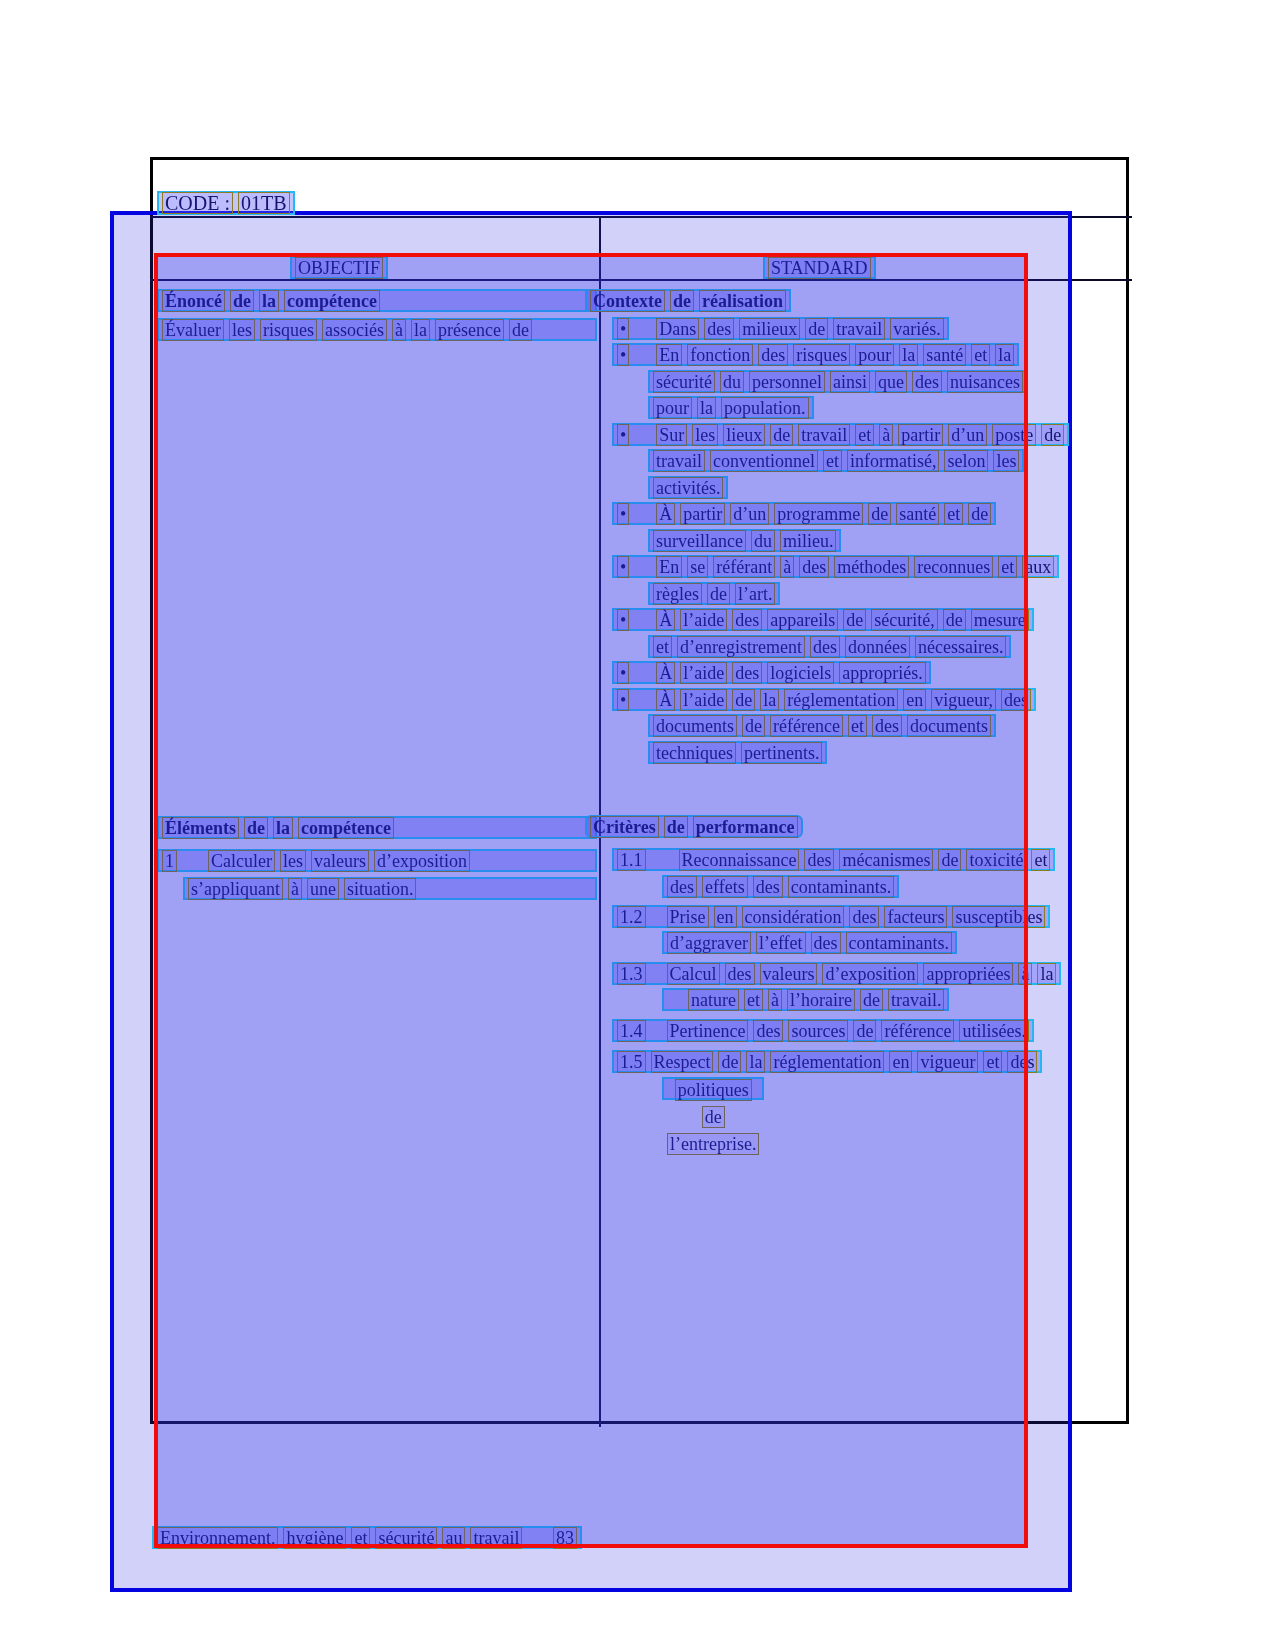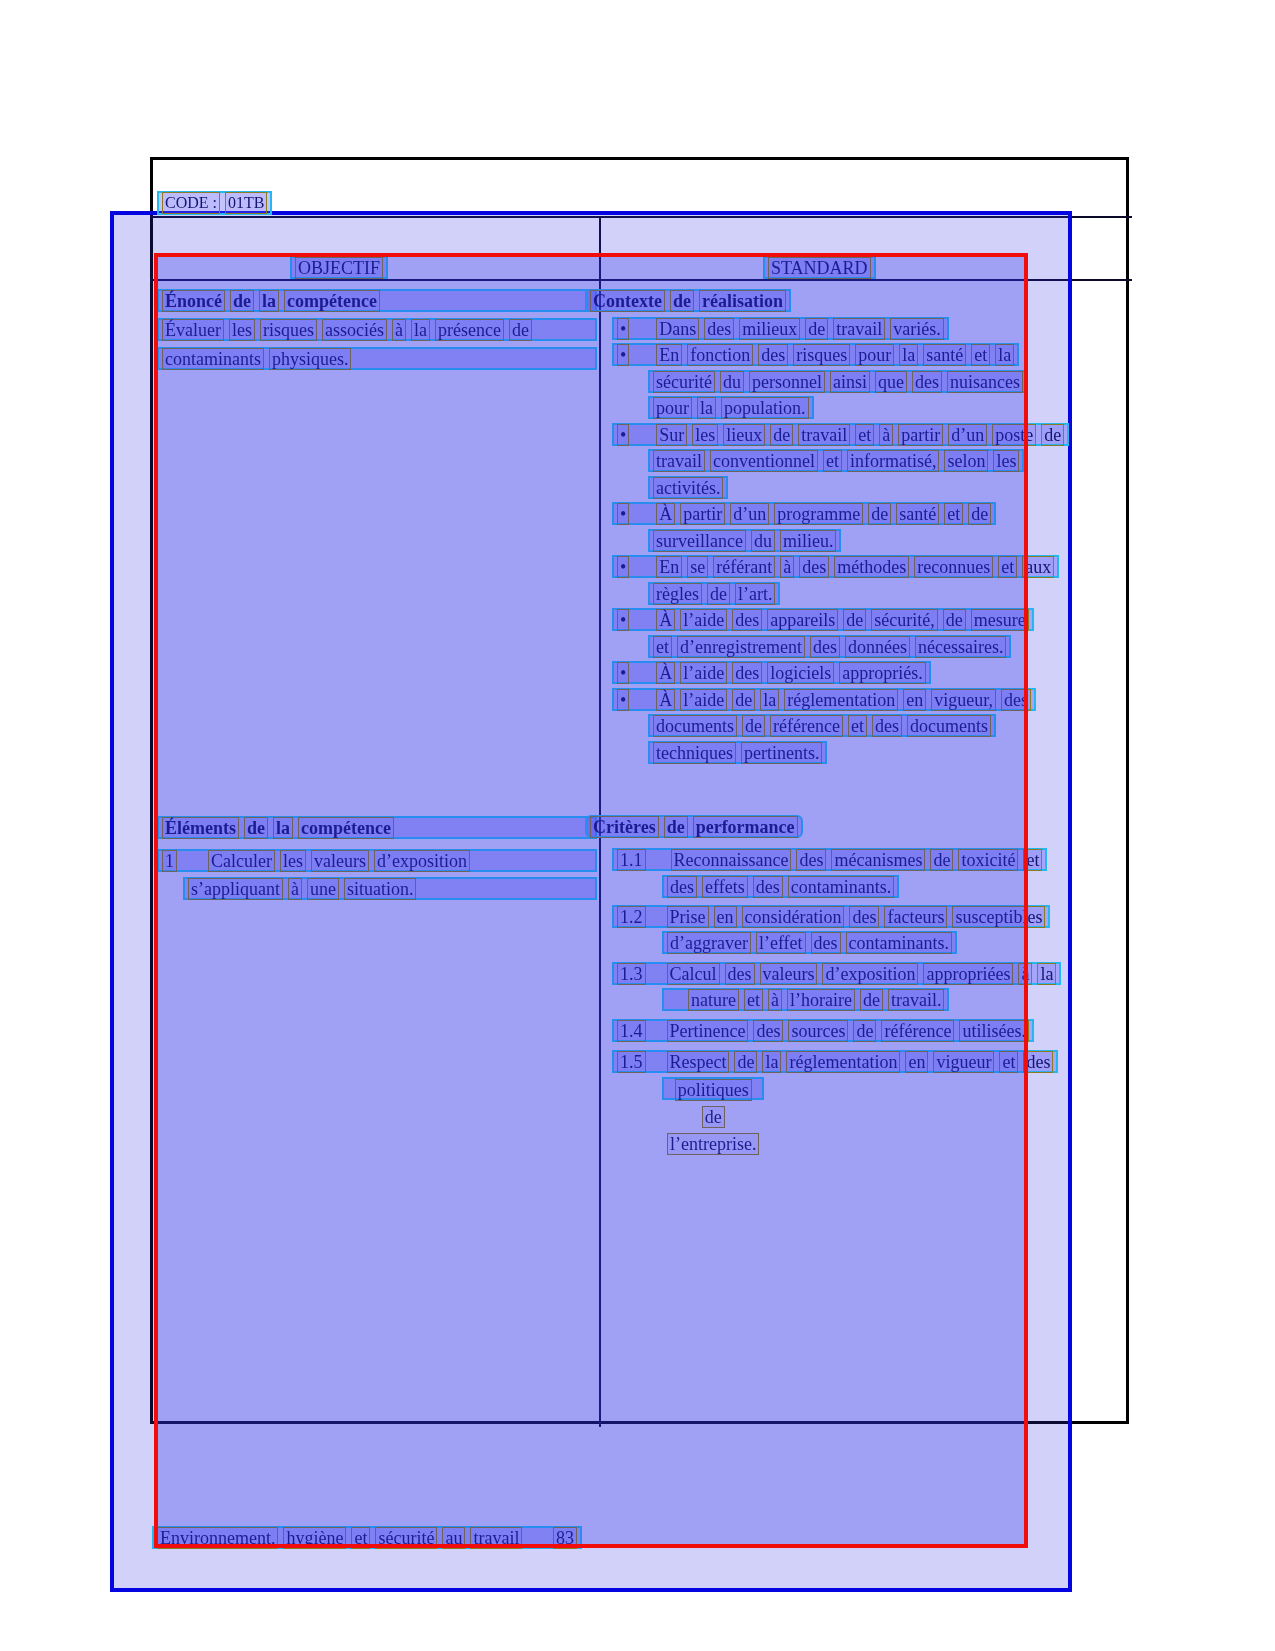--- a/index.html
+++ b/index.html
@@ -20,21 +20,21 @@
   .red-rect{position:absolute;left:154px;top:253px;width:874px;height:1295px;
     box-sizing:border-box;border:4px solid #f20d0d;background:rgba(47,47,232,0.30);z-index:4;}
   
   #text-layer{position:absolute;left:0;top:0;width:100%;height:100%;z-index:3;}
   .line{position:absolute;display:flex;align-items:center;gap:5px;height:23px;
     box-sizing:border-box;border:2px solid #24b7f2;background:rgba(72,72,248,0.32);
     padding:0 3px;font-size:18px;line-height:20px;white-space:nowrap;}
   .w{display:inline-block;border:1px solid #8a7c22;background:rgba(110,110,255,0.10);
     padding:0 2px;box-sizing:border-box;}
   .b{font-weight:bold;}
-  .code{font-size:16px;height:24px;}
+  .code{font-size:20px;height:24px;}
   .tail{margin-left:auto;}
   .m{color:#15156e;}
 </style>
 </head>
 <body>
 
 <div id="canvas">
 
   <div class="page-border"></div>
   <div class="tline" id="table-top"></div>
@@ -62,24 +62,20 @@
       </div>
       <div class="line" style="left: 157px; top: 318px; width: 440px;">
         <span class="w">Évaluer</span>
         <span class="w">les</span>
         <span class="w">risques</span>
         <span class="w">associés</span>
         <span class="w">à</span>
         <span class="w">la</span>
         <span class="w">présence</span>
         <span class="w">de</span>
-      </div>
-      <div class="line" style="left: 157px; top: 347px; width: 440px;">
-        <span class="w">contaminants</span>
-        <span class="w">physiques.</span>
       </div>
       <div class="line b" style="left: 157px; top: 816px; width: 440px;">
         <span class="w">Éléments</span>
         <span class="w">de</span>
         <span class="w">la</span>
         <span class="w">compétence</span>
       </div>
       <div class="line" style="left: 157px; top: 849px; width: 440px;">
         <span class="w m" style="margin-right: 26px;">1</span>
         <span class="w">Calculer</span>
@@ -248,21 +244,21 @@
         <span class="w">référence</span>
         <span class="w">et</span>
         <span class="w">des</span>
         <span class="w">documents</span>
       </div>
       <div class="line" style="left: 648px; top: 741px;">
         <span class="w">techniques</span>
         <span class="w">pertinents.</span>
       </div>
       <div class="line" style="left: 612px; top: 848px;">
-        <span class="w m" style="margin-right: 20px;">1.1</span>
+        <span class="w m" style="margin-right: 28px;">1.1</span>
         <span class="w">Reconnaissance</span>
         <span class="w">des</span>
         <span class="w">mécanismes</span>
         <span class="w">de</span>
         <span class="w">toxicité</span>
         <span class="w">et</span>
       </div>
       <div class="line" style="left: 662px; top: 875px;">
         <span class="w">des</span>
         <span class="w">effets</span>
@@ -305,21 +301,21 @@
       <div class="line" style="left: 612px; top: 1019px;">
         <span class="w m" style="margin-right: 16px;">1.4</span>
         <span class="w">Pertinence</span>
         <span class="w">des</span>
         <span class="w">sources</span>
         <span class="w">de</span>
         <span class="w">référence</span>
         <span class="w">utilisées.</span>
       </div>
       <div class="line" style="left: 612px; top: 1050px;">
-        <span class="w m" style="margin-right: 16px;">1.5</span>
+        <span class="w m" style="">1.5</span>
         <span class="w">Respect</span>
         <span class="w">de</span>
         <span class="w">la</span>
         <span class="w">réglementation</span>
         <span class="w">en</span>
         <span class="w">vigueur</span>
         <span class="w">et</span>
         <span class="w">des</span>
       </div>
       <div class="line" style="left: 662px; top: 1077px; flex-direction: column;">

